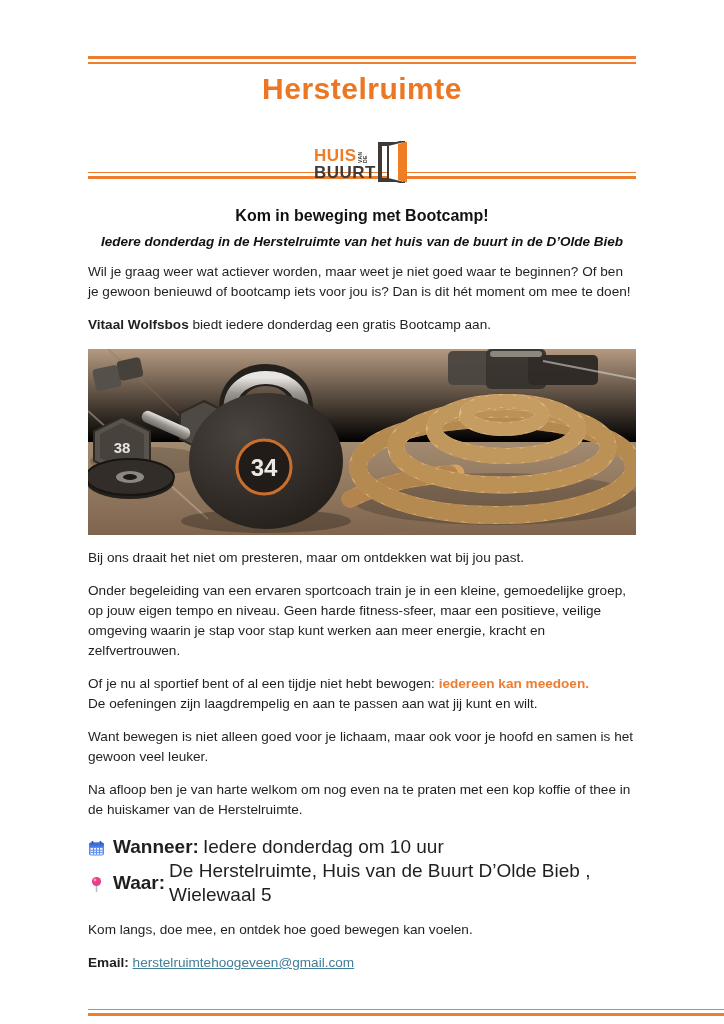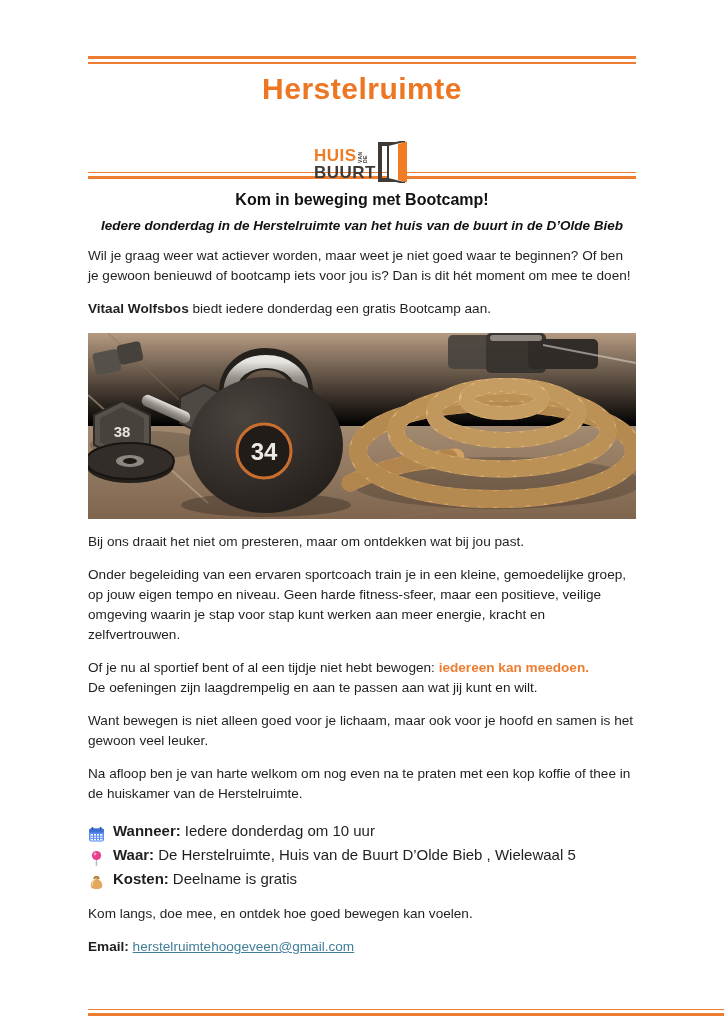--- a/index.html
+++ b/index.html
@@ -44,35 +44,35 @@
   .logo-huis { color: #F07D24; font-weight: bold; font-size: 17px; letter-spacing: 0.5px; }
   .logo-vande {
     color: #3F3A36; font-weight: bold; font-size: 5px;
     writing-mode: vertical-rl; transform: rotate(180deg);
     letter-spacing: 0.5px; margin-left: 1px; height: 16px;
   }
   .logo-buurt { color: #3F3A36; font-weight: bold; font-size: 17px; letter-spacing: 0.5px; text-align: right; }
   
   .h2 {
     text-align: center; font-weight: bold; font-size: 16px; color: #111;
-    margin-top: 12px;
+    margin-top: 28px;
   }
   .subtitle {
     text-align: center; font-weight: bold; font-style: italic;
     font-size: 13.5px; color: #111; margin-top: 9px;
   }
   
   .para { font-size: 13.6px; line-height: 20px; margin-top: 13px; }
   .bold { font-weight: bold; text-align: center; }
   .accent-text { color: #ED7D31; font-weight: bold; }
   
   .photo { margin-top: 14px; width: 548px; height: 186px; display: block; }
   
   .details { margin-top: 15px; }
-  .detail-row { display: flex; align-items: flex-end; font-size: 15px; line-height: 24px; }
+  .detail-row { display: flex; align-items: center; font-size: 19px; line-height: 24px; }
   .detail-icon { width: 17px; height: 17px; margin-right: 8px; flex: 0 0 17px; display: inline-block; }
   .detail-label { font-weight: bold; margin-right: 4px; }
   
   .email-line { font-size: 13.6px; margin-top: 15px; }
   .email-label { font-weight: bold; text-align: right; }
   a.email-link { color: #417E99; text-decoration: underline; cursor: pointer; }
 </style>
 </head>
 <body>
 
@@ -226,31 +226,20 @@
       <span class="detail-icon">
         <svg width="17" height="17" viewBox="0 0 17 17">
           <line x1="8.5" y1="8" x2="8.5" y2="16" stroke="#b9bec4" stroke-width="1.6"></line>
           <circle cx="8.5" cy="5.5" r="4.6" fill="#E83E8C"></circle>
           <circle cx="7" cy="4" r="1.4" fill="#ff9ec9"></circle>
         </svg>
       </span>
       <span class="detail-label">Waar:</span>
       <span>De Herstelruimte, Huis van de Buurt D’Olde Bieb , Wielewaal 5</span>
     </div>
-    <div class="detail-row">
-      <span class="detail-icon">
-        <svg width="17" height="17" viewBox="0 0 17 17">
-          <polygon points="6.5,2 10.5,2 12,5 5,5" fill="#b5854a"></polygon>
-          <path d="M8.5,4.5 C3.5,6.5 2,10 3,13 C4,15.7 13,15.7 14,13 C15,10 13.5,6.5 8.5,4.5 Z" fill="#E0A95E"></path>
-          <path d="M8.5,4.5 C5.5,6 4,9 4.5,12" fill="none" stroke="#f4cf96" stroke-width="1.2"></path>
-        </svg>
-      </span>
-      <span class="detail-label">Kosten:</span>
-      <span>Deelname is gratis</span>
-    </div>
   </div>
 
   <p class="para">Kom langs, doe mee, en ontdek hoe goed bewegen kan voelen.</p>
 
   <p class="email-line">
     <span class="email-label">Email:</span>
     <a class="email-link">herstelruimtehoogeveen@gmail.com</a>
   </p>
 
 </div>

